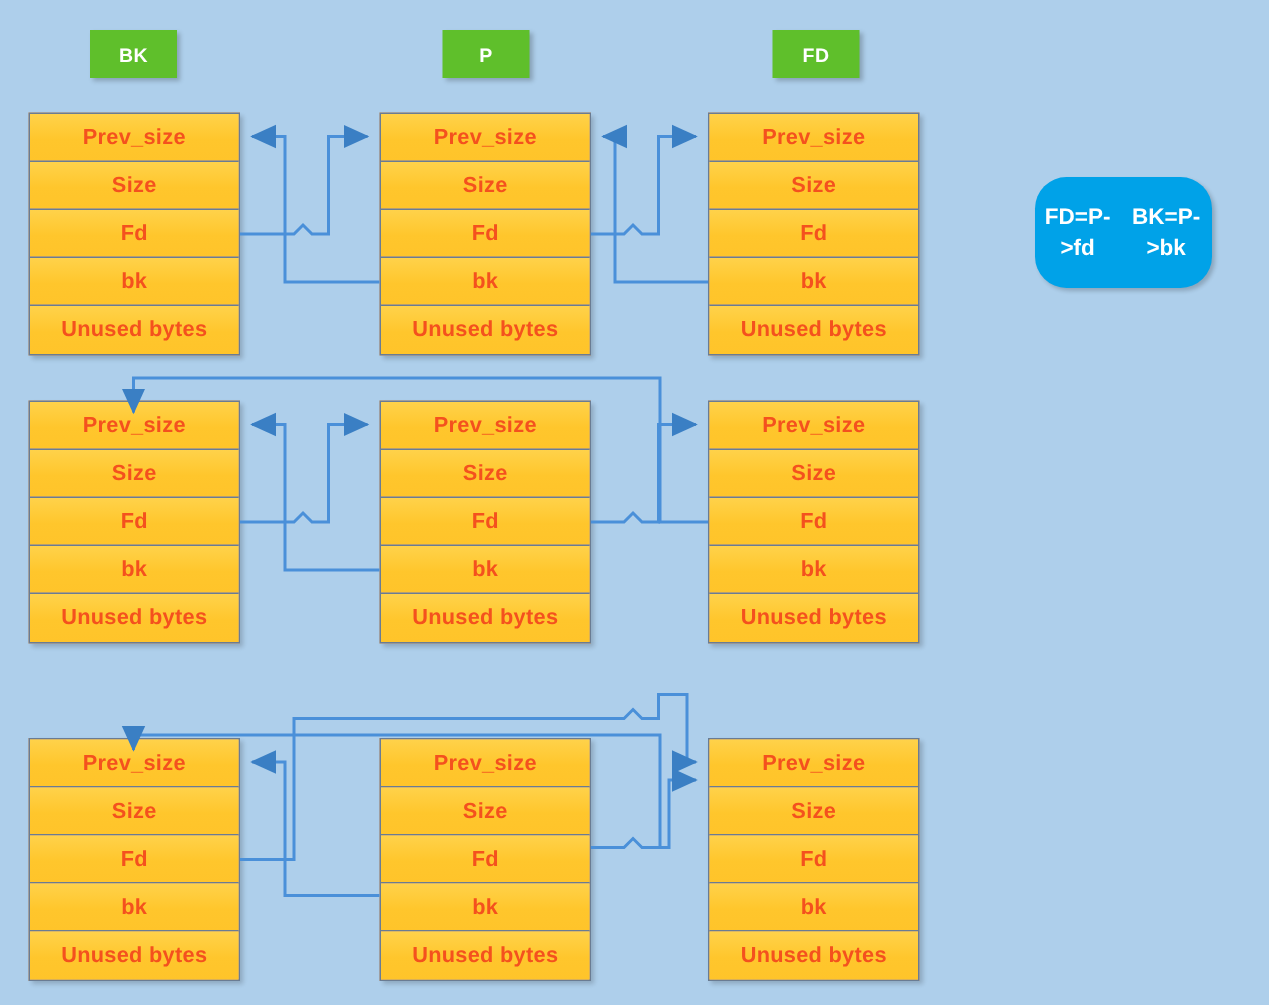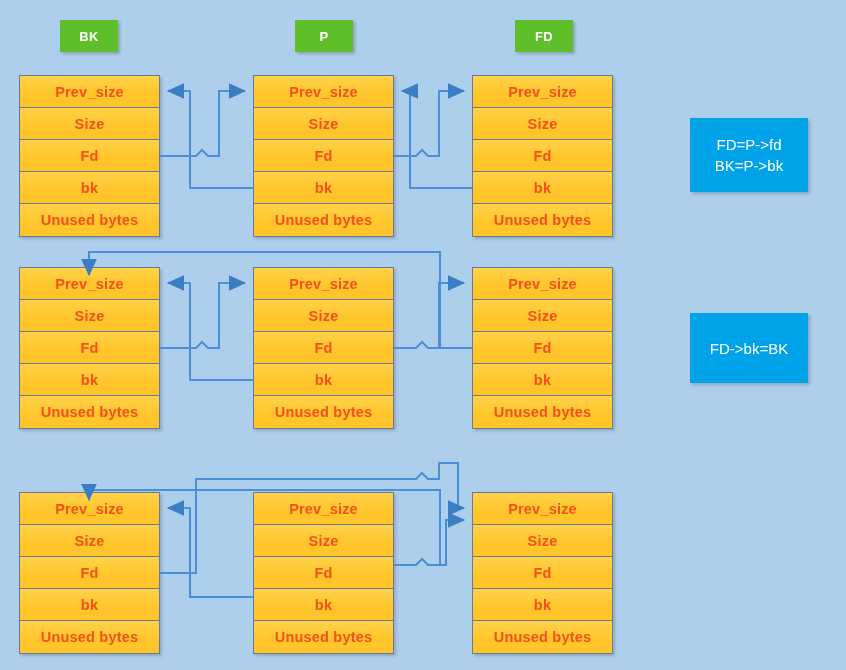--- a/index.html
+++ b/index.html
@@ -43,27 +43,28 @@
     display:flex;align-items:center;justify-content:center;
     letter-spacing:0.2px;
   }
   .cell:last-child{border-bottom:none;}
 
   
   .note{
     position:absolute;
     background:#00a2e8;
     color:#ffffff;
-    font-weight:normal;
+    font-weight:bold;
     font-size:15px;
-    display:flex;flex-direction:column;
+    display:flex;flex-direction:row;
     align-items:center;justify-content:center;
     line-height:21px;
     box-shadow:2px 2px 3px rgba(0,0,0,0.2);
     text-align:center;
+    border-radius:21px;
   }
 
   
   #wires{position:absolute;left:0;top:0;width:846px;height:670px;pointer-events:none;}
   .w{fill:none;stroke:#4a90d9;stroke-width:2;}
   .wh{fill:#3a7fc4;}
 </style>
 </head>
 <body>
 
@@ -142,23 +143,20 @@
     <div class="cell">Size</div>
     <div class="cell">Fd</div>
     <div class="cell">bk</div>
     <div class="cell">Unused bytes</div>
   </div>
 
   <div class="note" style="left:690px;top:118px;width:118px;height:74px;">
     <span>FD=P-&gt;fd</span>
     <span>BK=P-&gt;bk</span>
   </div>
-  <div class="note" style="left:690px;top:313px;width:118px;height:70px;">
-    <span>FD-&gt;bk=BK</span>
-  </div>
 
   <svg id="wires" viewBox="0 0 846 670">
     <defs>
       <marker id="ah" markerWidth="9" markerHeight="9" refX="8" refY="4.5" orient="auto">
         <path d="M0,0.6 L8.6,4.5 L0,8.4 Z" class="wh"></path>
       </marker>
     </defs>
 
     <g>
       <path class="w" d="M160,156 L196,156 L202,150 L208,156 L219,156 L219,91 L245,91" marker-end="url(#ah)"></path>

